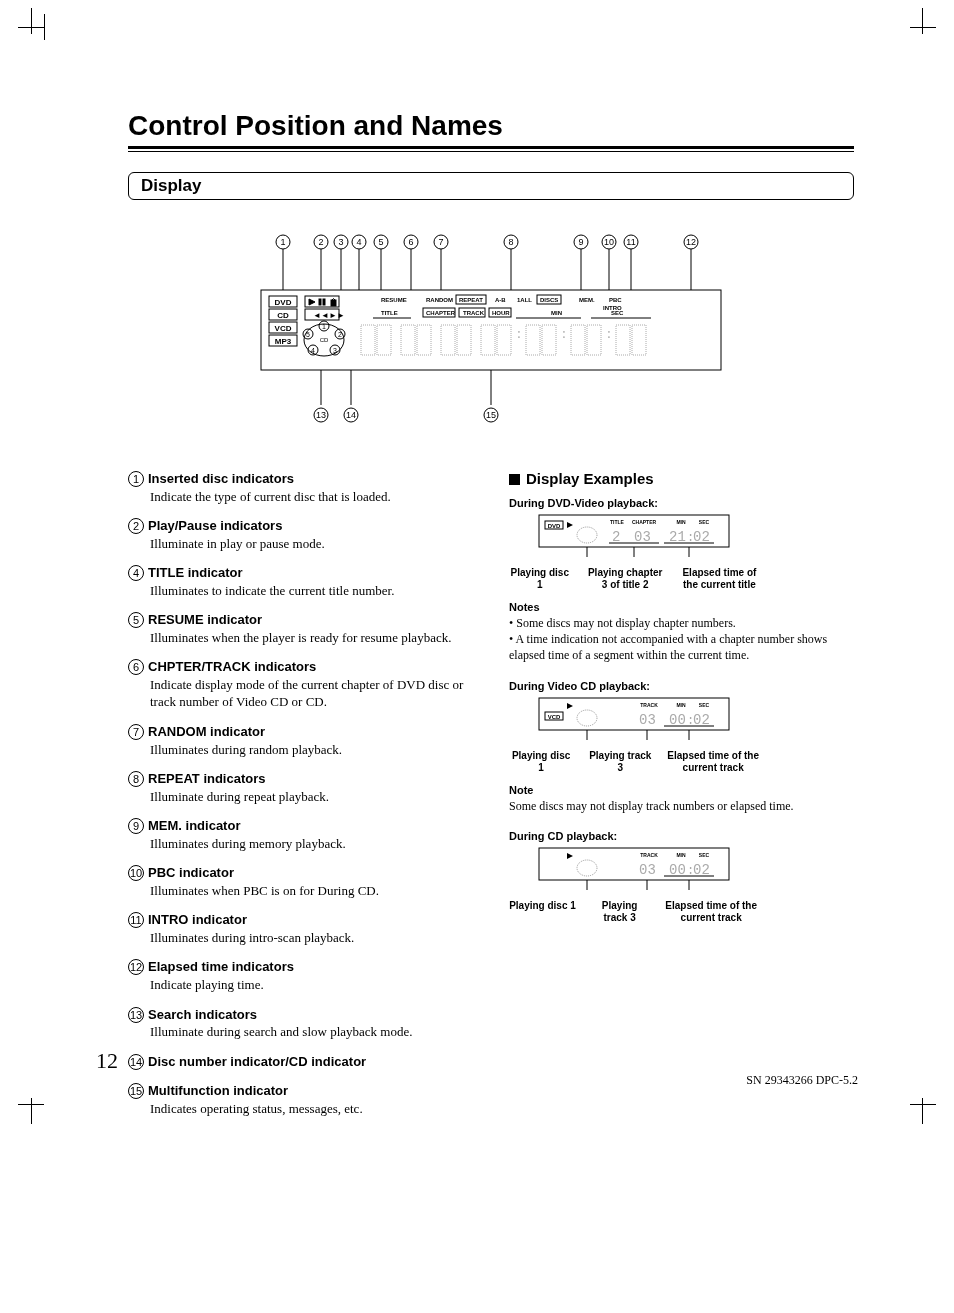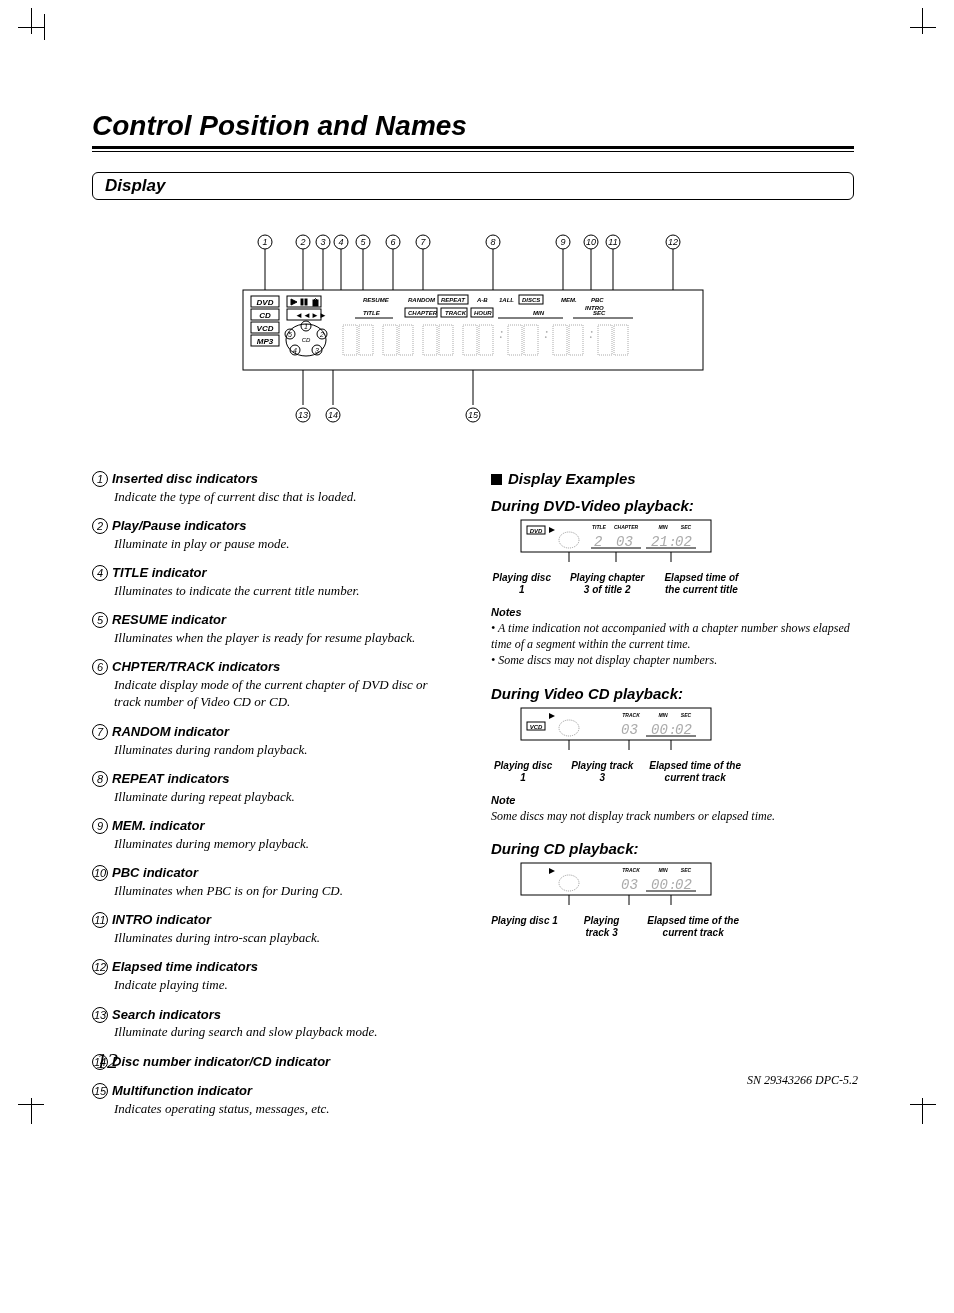--- a/index.html
+++ b/index.html
@@ -8,22 +8,21 @@
     background: #fff;
     font-family: "Times New Roman", Times, serif;
     color: #000;
     width: 954px;
   }
   .page {
     position: relative;
     width: 954px;
     height: 1132px;
     box-sizing: border-box;
-    padding: 40px 70px 40px 62px;
-    font-style: italic;
+    padding: 40px 70px 40px 98px;
   }
   .crop-tl, .crop-tr, .crop-bl, .crop-br {
     position: absolute;
     width: 26px;
     height: 26px;
   }
   .crop-tl { top: 14px; left: 18px; border-right: 1px solid #000; border-bottom: 0; }
   .crop-tl::after { content:""; position:absolute; left:13px; top:-6px; width:1px; height:26px; background:#000;}
   .crop-tl::before{ content:""; position:absolute; left:0; top:13px; width:26px; height:1px; background:#000;}
   .crop-tr { top: 14px; right: 18px; }
@@ -113,21 +112,21 @@
     font-weight: bold;
     font-size: 15px;
     margin: 0 0 10px 0;
   }
   .sub-h .square {
     display:inline-block; width:11px; height:11px; background:#000; margin-right:6px; vertical-align:middle; position:relative; top:-1px;
   }
   .example-label {
     font-family: Arial, Helvetica, sans-serif;
     font-weight: bold;
-    font-size: 15px;
+    font-size: 11px;
     margin: 6px 0 4px 0;
   }
   .example-box {
     margin: 0 auto;
   }
   .caption-row {
     font-family: Arial, Helvetica, sans-serif;
     font-weight: bold;
     font-size: 10px;
     display: flex;
@@ -388,22 +387,22 @@
             <line x1="180" y1="34" x2="180" y2="44" stroke="#000"></line>
           </svg>
           <div class="caption-row" style="width:250px;">
             <span style="width:70px"><span>Playing disc 1</span></span>
             <span style="width:90px"><span>Playing chapter 3 of title 2</span></span>
             <span style="width:90px"><span>Elapsed time of the current title</span></span>
           </div>
         </div>
         <div class="notes-h">Notes</div>
         <div class="notes-body">
+          <div class="bullet">Some discs may not display chapter numbers.</div>
           <div class="bullet">A time indication not accompanied with a chapter number shows elapsed time of a segment within the current time.</div>
-          <div class="bullet">Some discs may not display chapter numbers.</div>
         </div>
 
         <div class="example-label" style="margin-top:16px">During Video CD playback:</div>
         <div class="example-box">
           <svg width="250" height="50" viewBox="0 0 250 50">
             <rect x="30" y="2" width="190" height="32" fill="none" stroke="#000"></rect>
             <polygon points="58,7 64,10 58,13" fill="#000"></polygon>
             <rect x="36" y="16" width="18" height="8" fill="none" stroke="#000"></rect>
             <text x="45" y="23" font-size="6" font-family="Arial" text-anchor="middle" font-weight="bold">VCD</text>
             <ellipse cx="78" cy="22" rx="10" ry="8" fill="none" stroke="#999" stroke-dasharray="1,1"></ellipse>

